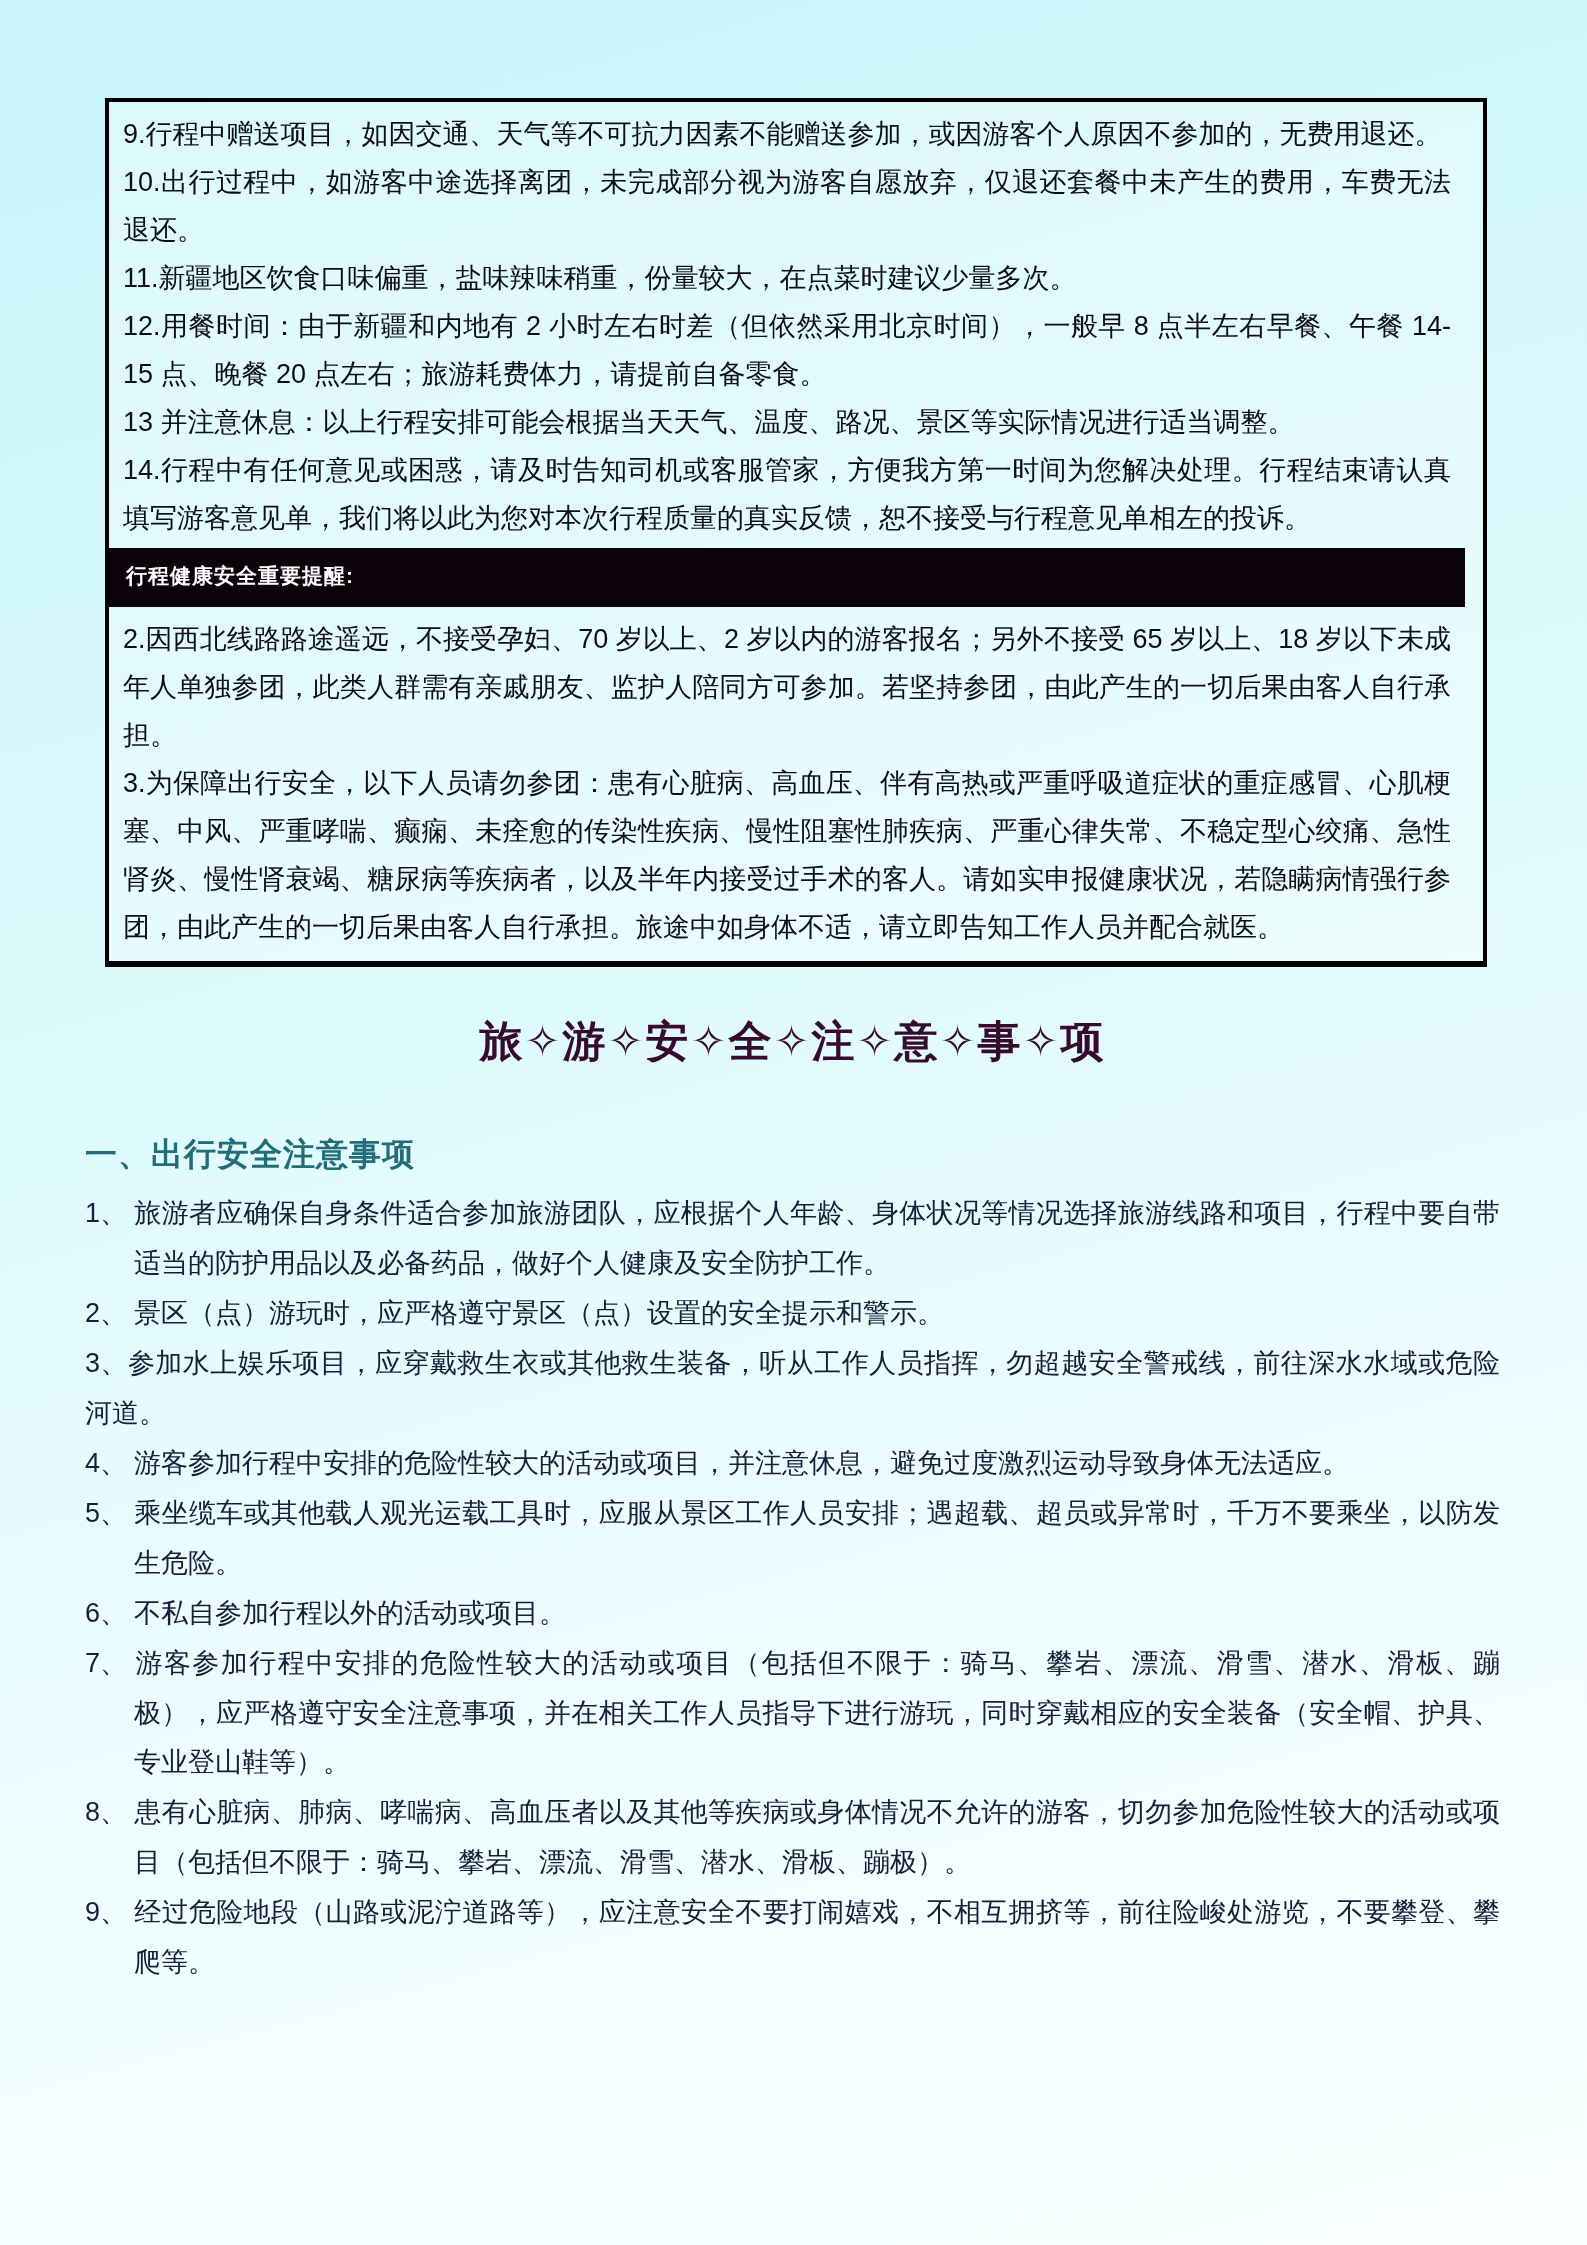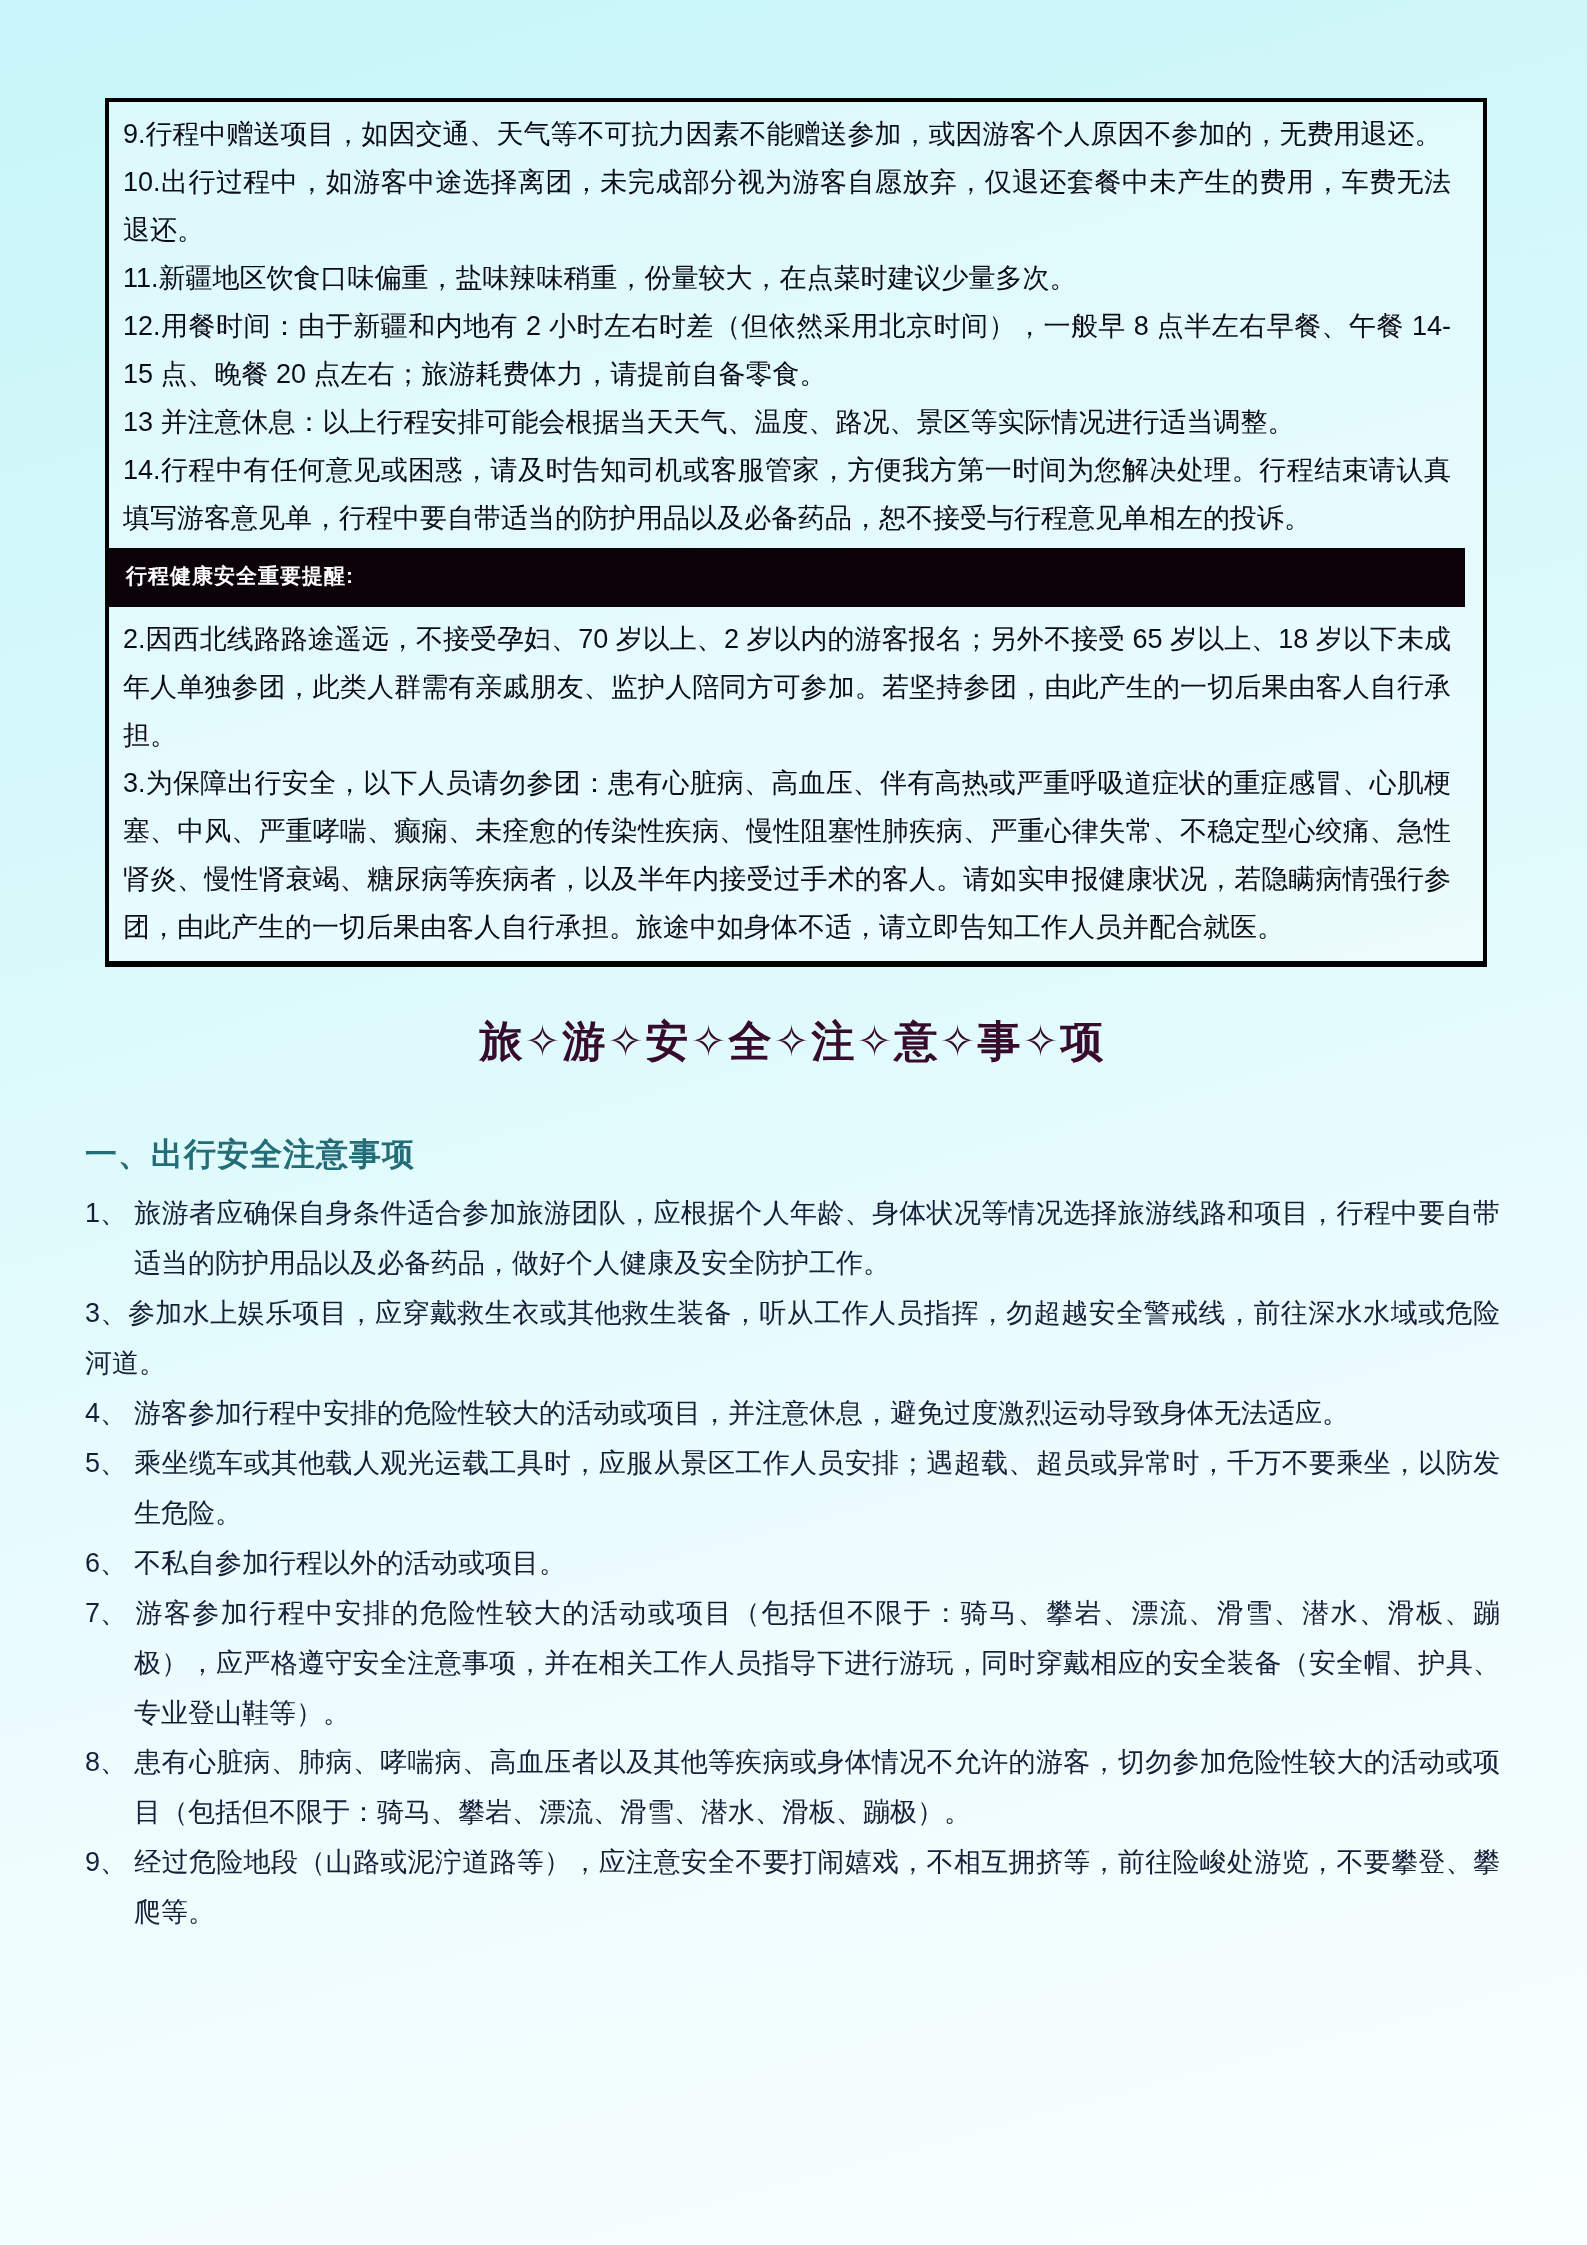--- a/index.html
+++ b/index.html
@@ -59,35 +59,36 @@
 
 <div class="page">
 
   <div class="notice-box">
     <div id="box-items-top">
         <p class="item"><span class="num">9.</span><span class="txt">行程中赠送项目，如因交通、天气等不可抗力因素不能赠送参加，或因游客个人原因不参加的，无费用退还。</span></p>
         <p class="item"><span class="num">10.</span><span class="txt">出行过程中，如游客中途选择离团，未完成部分视为游客自愿放弃，仅退还套餐中未产生的费用，车费无法退还。</span></p>
         <p class="item"><span class="num">11.</span><span class="txt">新疆地区饮食口味偏重，盐味辣味稍重，份量较大，在点菜时建议少量多次。</span></p>
         <p class="item"><span class="num">12.</span><span class="txt">用餐时间：由于新疆和内地有 2 小时左右时差（但依然采用北京时间），一般早 8 点半左右早餐、午餐 14-15 点、晚餐 20 点左右；旅游耗费体力，请提前自备零食。</span></p>
         <p class="item"><span class="num">13 </span><span class="txt">并注意休息：以上行程安排可能会根据当天天气、温度、路况、景区等实际情况进行适当调整。</span></p>
-        <p class="item"><span class="num">14.</span><span class="txt">行程中有任何意见或困惑，请及时告知司机或客服管家，方便我方第一时间为您解决处理。行程结束请认真填写游客意见单，行程中要自带适当的防护用品以及必备药品，恕不接受与行程意见单相左的投诉。</span></p>
+        <p class="item"><span class="num">14.</span><span class="txt">行程中有任何意见或困惑，请及时告知司机或客服管家，方便我方第一时间为您解决处理。行程结束请认真填写游客意见单，我们将以此为您对本次行程质量的真实反馈，恕不接受与行程意见单相左的投诉。</span></p>
       </div>
     <div class="health-bar">行程健康安全重要提醒:</div>
     <div id="box-items-health">
         <p class="item"><span class="num">2.</span><span class="txt">因西北线路路途遥远，不接受孕妇、70 岁以上、2 岁以内的游客报名；另外不接受 65 岁以上、18 岁以下未成年人单独参团，此类人群需有亲戚朋友、监护人陪同方可参加。若坚持参团，由此产生的一切后果由客人自行承担。</span></p>
         <p class="item"><span class="num">3.</span><span class="txt">为保障出行安全，以下人员请勿参团：患有心脏病、高血压、伴有高热或严重呼吸道症状的重症感冒、心肌梗塞、中风、严重哮喘、癫痫、未痊愈的传染性疾病、慢性阻塞性肺疾病、严重心律失常、不稳定型心绞痛、急性肾炎、慢性肾衰竭、糖尿病等疾病者，以及半年内接受过手术的客人。请如实申报健康状况，若隐瞒病情强行参团，由此产生的一切后果由客人自行承担。旅途中如身体不适，请立即告知工作人员并配合就医。</span></p>
       </div>
   </div>
 
   <h1 class="doc-title">旅✧游✧安✧全✧注✧意✧事✧项</h1>
 
   <h2 class="section-heading">一、出行安全注意事项</h2>
 
   <div class="safety-list" id="safety-items">
       <p class="item hang"><span class="num">1、</span><span class="txt">旅游者应确保自身条件适合参加旅游团队，应根据个人年龄、身体状况等情况选择旅游线路和项目，行程中要自带适当的防护用品以及必备药品，做好个人健康及安全防护工作。</span></p>
+      <p class="item hang"><span class="num">2、</span><span class="txt">景区（点）游玩时，应严格遵守景区（点）设置的安全提示和警示。</span></p>
       <p class="item no-hang"><span class="num">3、</span><span class="txt">参加水上娱乐项目，应穿戴救生衣或其他救生装备，听从工作人员指挥，勿超越安全警戒线，前往深水水域或危险河道。</span></p>
       <p class="item hang"><span class="num">4、</span><span class="txt">游客参加行程中安排的危险性较大的活动或项目，并注意休息，避免过度激烈运动导致身体无法适应。</span></p>
       <p class="item hang"><span class="num">5、</span><span class="txt">乘坐缆车或其他载人观光运载工具时，应服从景区工作人员安排；遇超载、超员或异常时，千万不要乘坐，以防发生危险。</span></p>
       <p class="item hang"><span class="num">6、</span><span class="txt">不私自参加行程以外的活动或项目。</span></p>
       <p class="item hang"><span class="num">7、</span><span class="txt">游客参加行程中安排的危险性较大的活动或项目（包括但不限于：骑马、攀岩、漂流、滑雪、潜水、滑板、蹦极），应严格遵守安全注意事项，并在相关工作人员指导下进行游玩，同时穿戴相应的安全装备（安全帽、护具、专业登山鞋等）。</span></p>
       <p class="item hang"><span class="num">8、</span><span class="txt">患有心脏病、肺病、哮喘病、高血压者以及其他等疾病或身体情况不允许的游客，切勿参加危险性较大的活动或项目（包括但不限于：骑马、攀岩、漂流、滑雪、潜水、滑板、蹦极）。</span></p>
       <p class="item hang"><span class="num">9、</span><span class="txt">经过危险地段（山路或泥泞道路等），应注意安全不要打闹嬉戏，不相互拥挤等，前往险峻处游览，不要攀登、攀爬等。</span></p>
     </div>
 
 </div>

